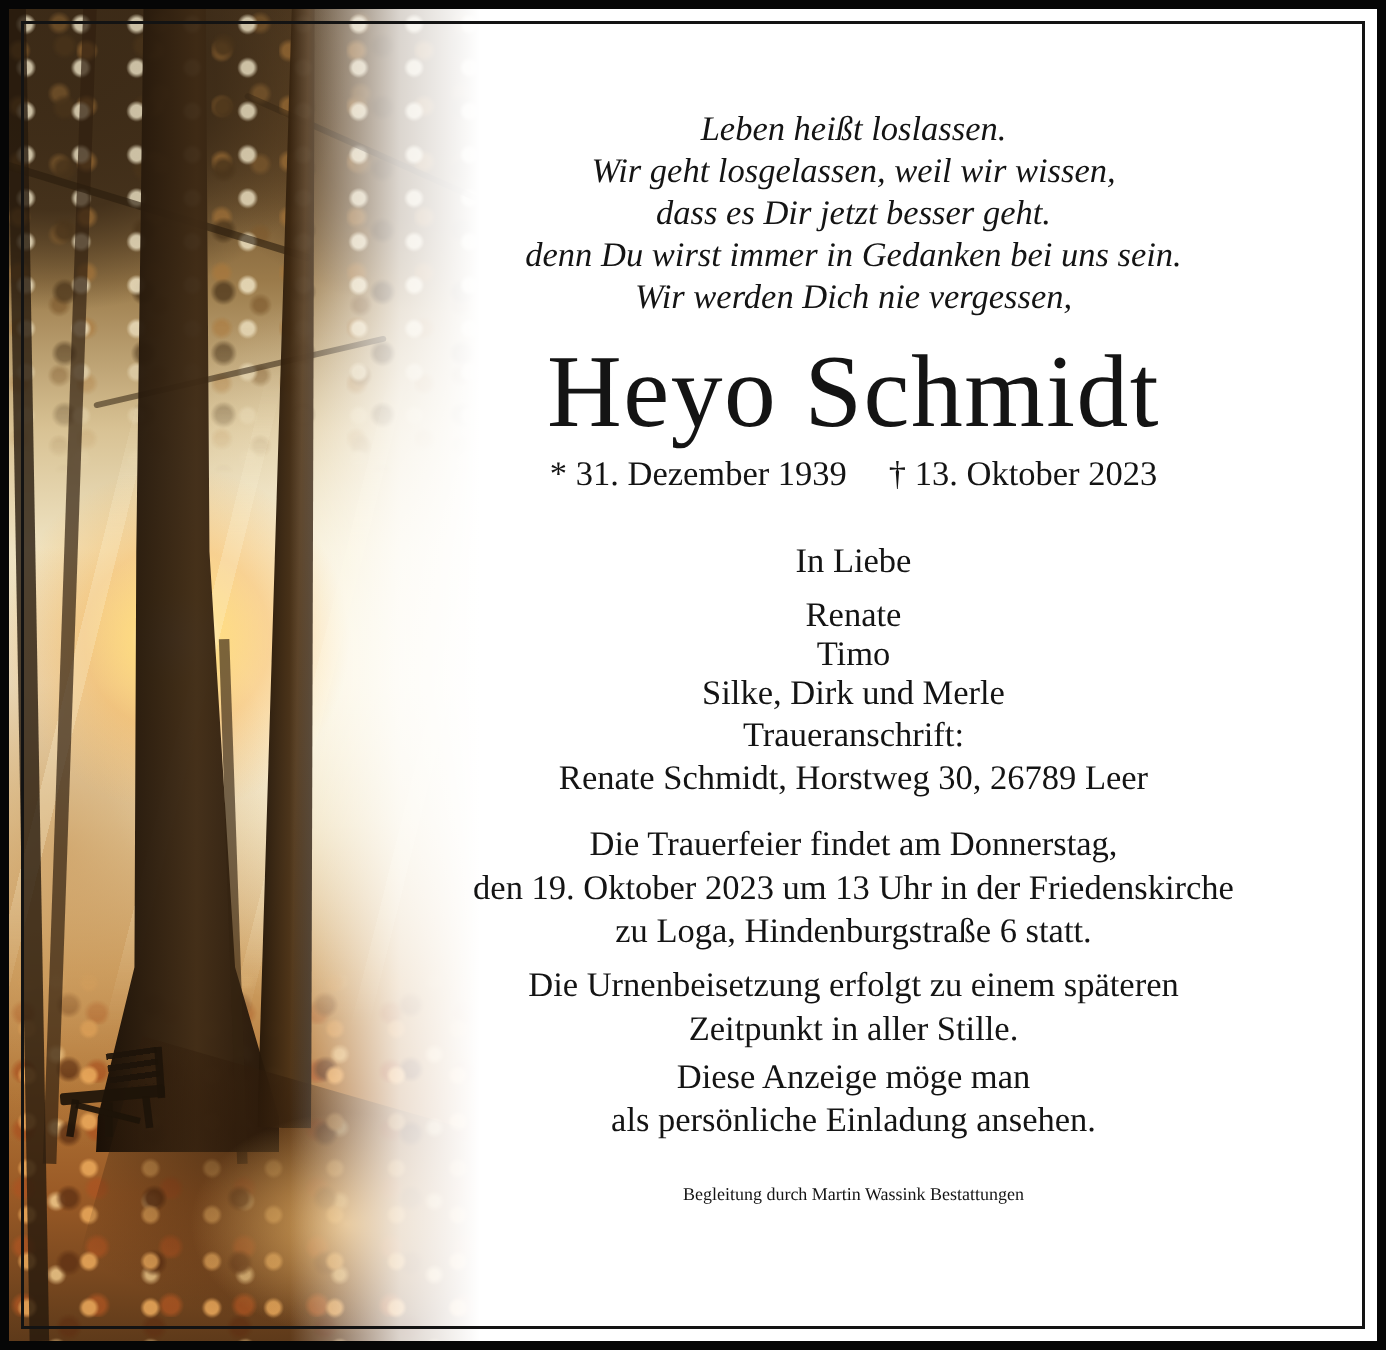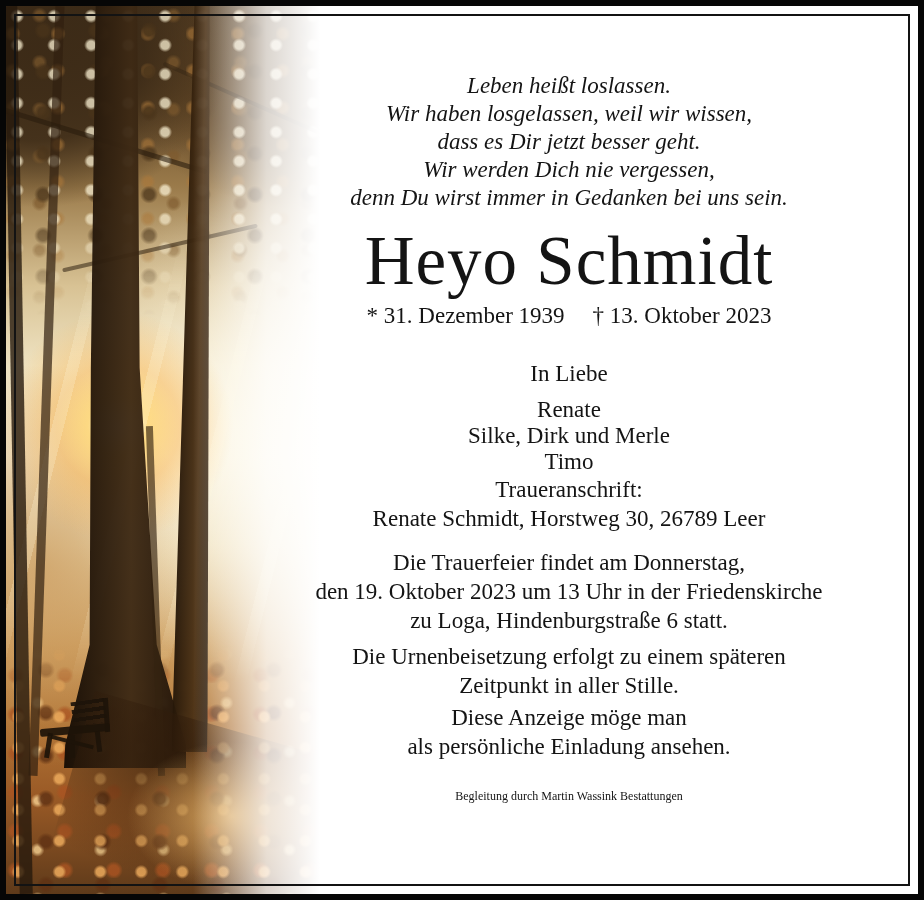--- a/index.html
+++ b/index.html
@@ -101,38 +101,38 @@
       <div class="bench-leg2"></div>
       <div class="bench-leg3"></div>
       <div class="bench-strut"></div>
     </div>
     <div class="fade-right"></div>
   </div>
 
   <div class="content">
     <div class="epigraph">
       <div>Leben heißt loslassen.</div>
-      <div>Wir haben losgelassen, weil wir wissen,</div>
+      <div>Wir geht losgelassen, weil wir wissen,</div>
       <div>dass es Dir jetzt besser geht.</div>
+      <div>denn Du wirst immer in Gedanken bei uns sein.</div>
       <div>Wir werden Dich nie vergessen,</div>
-      <div>denn Du wirst immer in Gedanken bei uns sein.</div>
     </div>
 
     <div class="name">Heyo Schmidt</div>
 
     <div class="dates">
       <span>* 31. Dezember 1939</span><span class="date-gap"></span><span>† 13. Oktober 2023</span>
     </div>
 
     <div class="in-love">In Liebe</div>
 
     <div class="mourners">
       <div>Renate</div>
+      <div>Timo</div>
       <div>Silke, Dirk und Merle</div>
-      <div>Timo</div>
     </div>
 
     <div class="address">
       <div>Traueranschrift:</div>
       <div>Renate Schmidt, Horstweg 30, 26789 Leer</div>
     </div>
 
     <div class="service">
       <div>Die Trauerfeier findet am Donnerstag,</div>
       <div>den 19. Oktober 2023 um 13 Uhr in der Friedenskirche</div>

